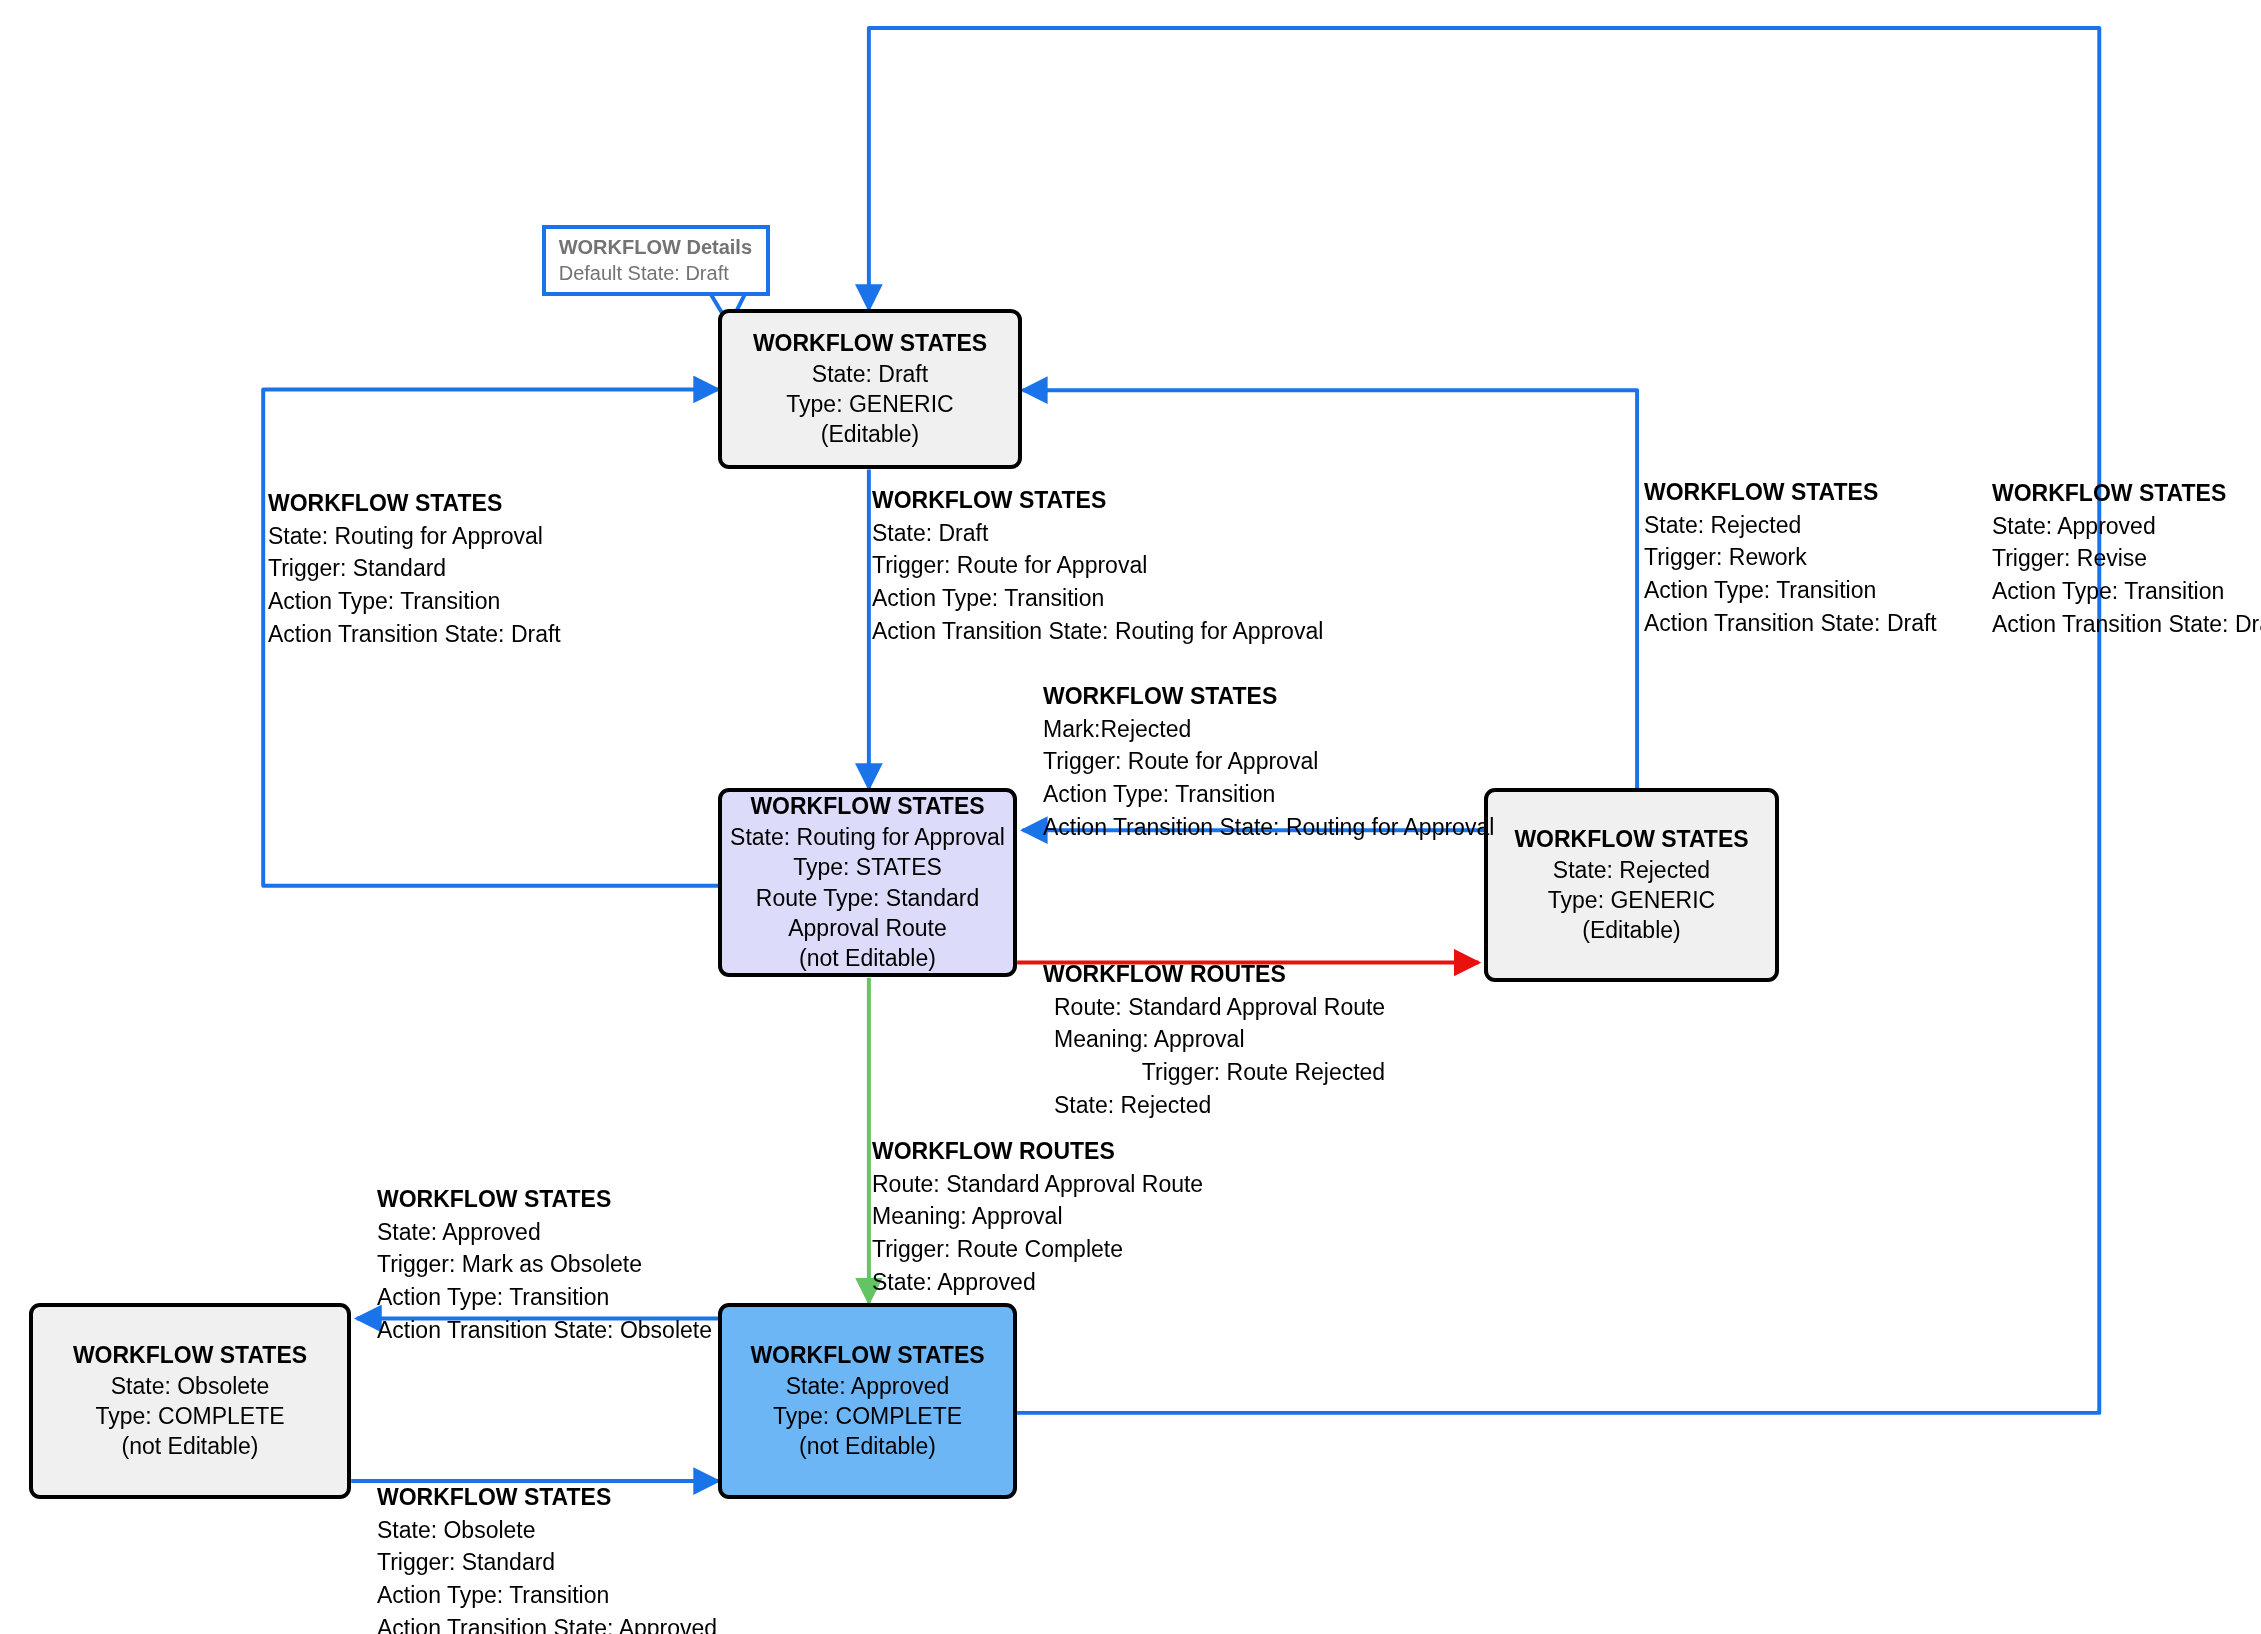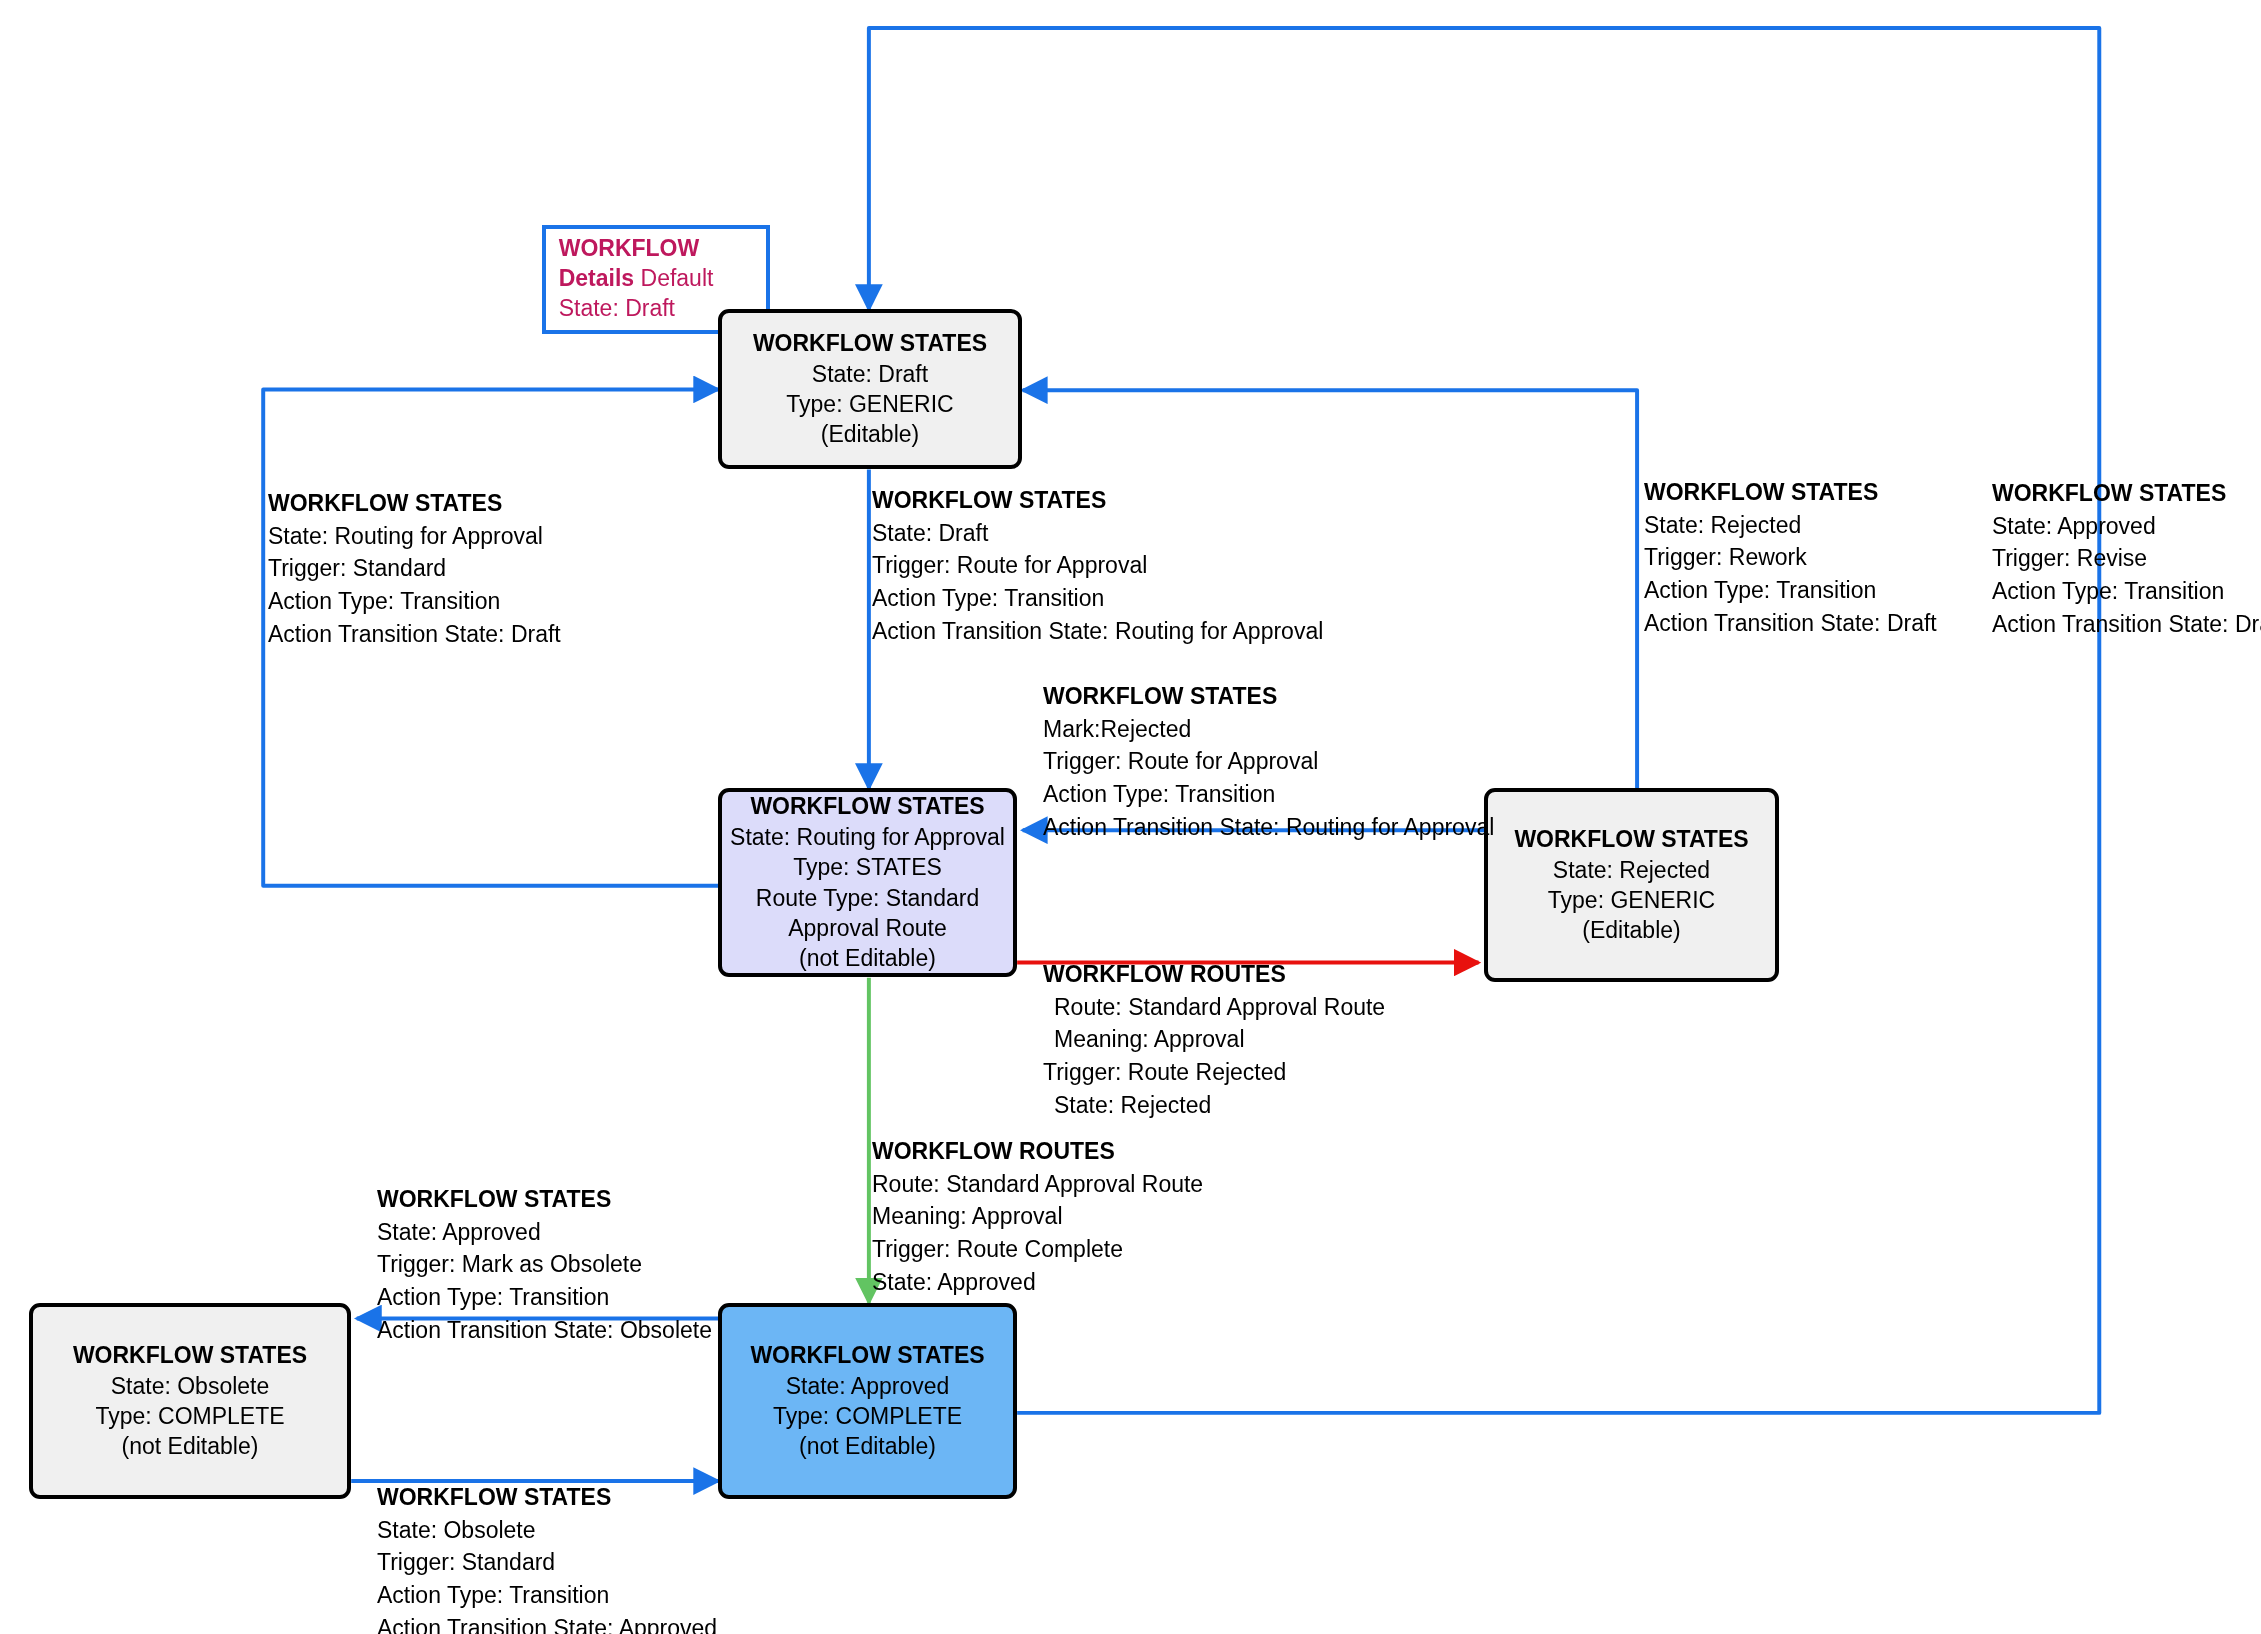--- a/index.html
+++ b/index.html
@@ -7,21 +7,21 @@
   #canvas{position:relative;width:2261px;height:1635px;background:#ffffff;overflow:hidden;}
   svg#edges{position:absolute;left:0;top:0;width:2261px;height:1635px;pointer-events:none;}
 
   .node{position:absolute;box-sizing:border-box;border:4px solid #000000;border-radius:11px;
         display:flex;flex-direction:column;align-items:center;justify-content:center;
         text-align:center;font-size:23px;line-height:1.32;color:#000000;}
   .node .ttl{font-weight:bold;}
   .node .ln{font-weight:normal;}
 
   .callout{position:absolute;box-sizing:border-box;border:4px solid #1a73e8;background:#ffffff;
-           padding:4.8px 11px 6.3px 12.7px;font-size:23px;line-height:1.30;color:#be185d;}
+           padding:4.8px 11px 6.3px 12.7px;font-size:20px;line-height:1.30;color:#737373;}
   .callout .ttl{font-weight:bold;}
 
   .elabel{position:absolute;font-size:23px;line-height:1.42;color:#000000;white-space:nowrap;}
   .elabel .ttl{font-weight:bold;display:block;}
   .elabel .ln{display:block;font-weight:normal;}
 </style>
 </head>
 <body>
 
 <div id="canvas">
@@ -139,21 +139,21 @@
     <span class="ln">Mark:Rejected</span>
     <span class="ln">Trigger: Route for Approval</span>
     <span class="ln">Action Type: Transition</span>
     <span class="ln">Action Transition State: Routing for Approval</span>
   </div>
 
   <div class="elabel" style="left:1043px;top:958px;">
     <span class="ttl">WORKFLOW ROUTES</span>
     <span class="ln" style="margin-left:11px;">Route: Standard Approval Route</span>
     <span class="ln" style="margin-left:11px;">Meaning: Approval</span>
-    <span class="ln" style="">Trigger: Route Rejected</span>
+    <span class="ln" style="text-align:right;">Trigger: Route Rejected</span>
     <span class="ln" style="margin-left:11px;">State: Rejected</span>
   </div>
 
   <div class="elabel" style="left:872px;top:1135px;">
     <span class="ttl">WORKFLOW ROUTES</span>
     <span class="ln">Route: Standard Approval Route</span>
     <span class="ln">Meaning: Approval</span>
     <span class="ln">Trigger: Route Complete</span>
     <span class="ln">State: Approved</span>
   </div>

